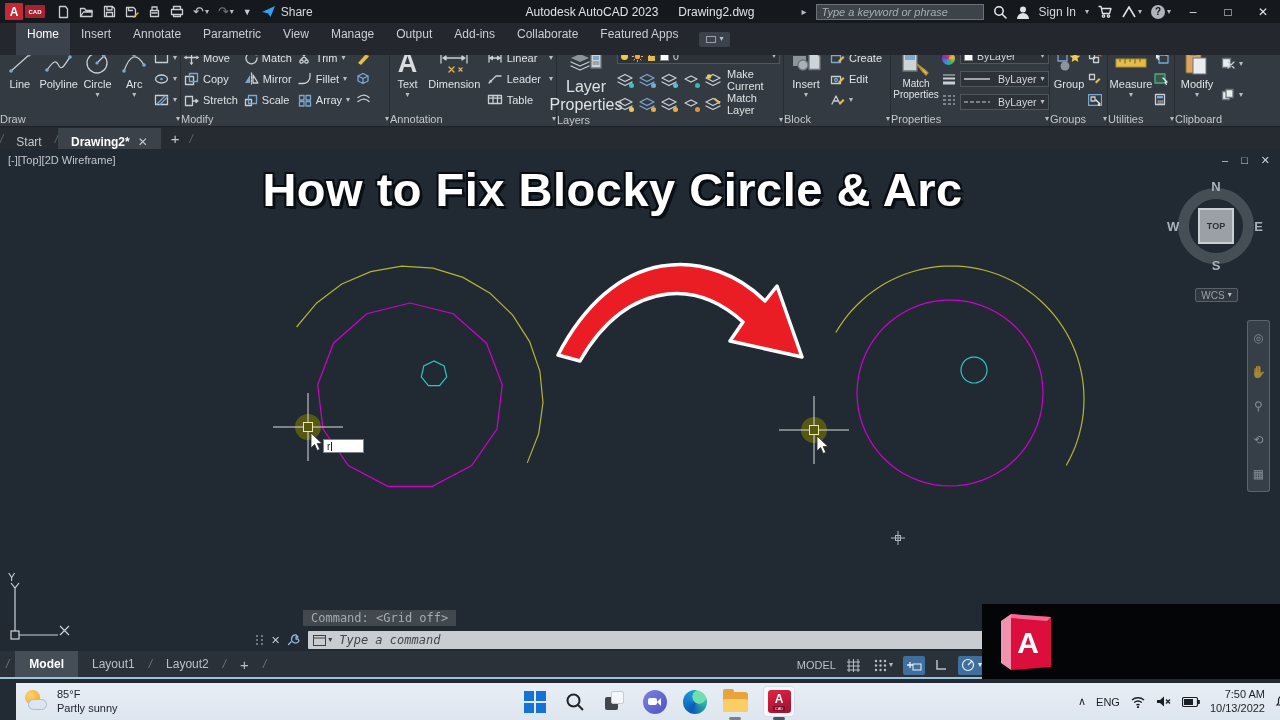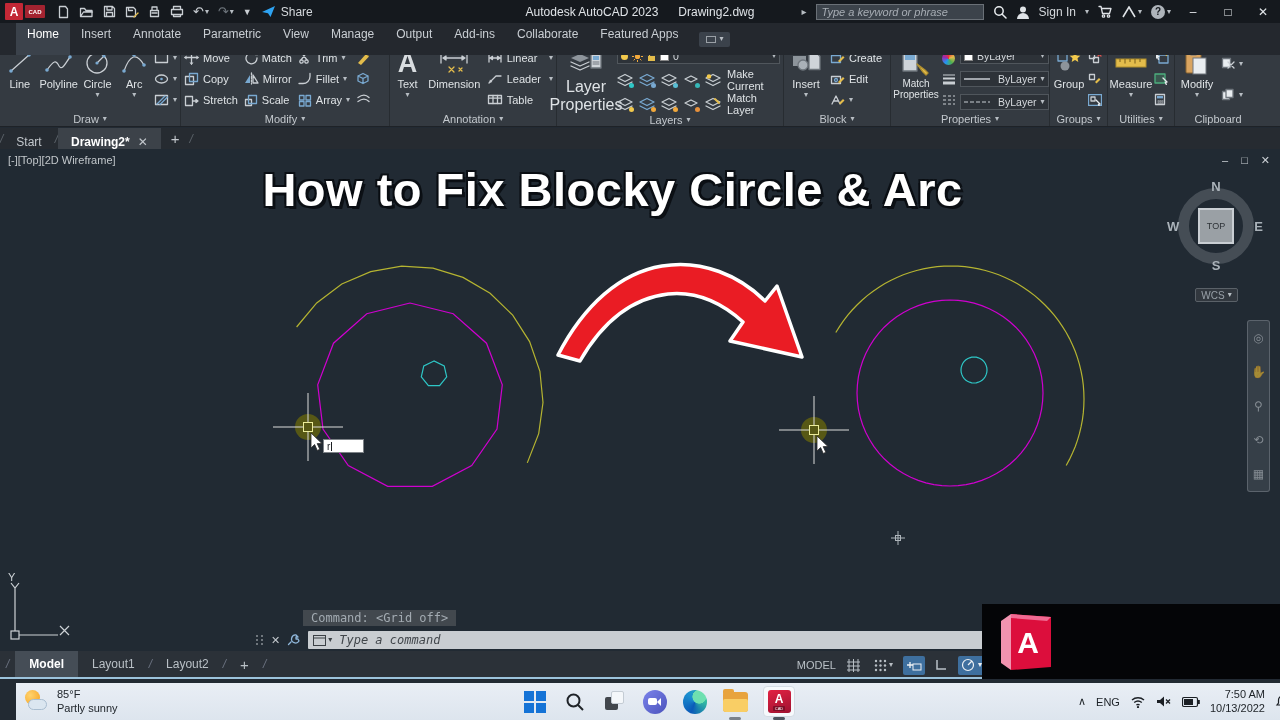--- a/index.html
+++ b/index.html
@@ -20,21 +20,21 @@
 .winbtn{width:26px;text-align:center;font-size:12px;color:#e3e7ea}
 
 .rtabs{position:absolute;top:23px;left:0;right:0;height:32px;background:#24282e;display:flex;align-items:stretch;padding-left:16px;font-size:12px;color:#c9ced3;z-index:19}
 .rtab{padding:4px 11px 0 11px}
 .rtab.active{background:#3b424b;color:#fff}
 .rtab-extra{display:flex;align-items:center;gap:3px;margin-left:10px;background:#3b424b;padding:0 7px;height:15px;align-self:center;border-radius:2px}
 
 .ribbon{position:absolute;top:45px;left:0;right:0;height:82px;background:#343a41;border-bottom:1px solid #1e2227;display:flex;z-index:18}
 .panel{display:flex;flex-direction:column;border-right:1px solid #272c31}
 .pbody{flex:1;display:flex;padding:2px 3px 0 3px;gap:3px}
-.plabel{height:15px;font-size:11px;color:#c3c8cd;display:flex;align-items:center;justify-content:center;gap:4px}
+.plabel{height:15px;font-size:11px;color:#c3c8cd;display:flex;align-items:center;justify-content:space-between;gap:4px}
 .bigbtn{display:flex;flex-direction:column;align-items:center;width:38px;padding-top:2px;gap:1px;color:#dfe3e6;font-size:11px;text-align:center}
 .bigicon{height:28px;display:flex;align-items:center;justify-content:center}
 .minicol{display:flex;flex-direction:column;justify-content:space-around;padding:1px 0}
 .mrow{display:flex;align-items:center;gap:4px;font-size:11px;color:#dfe3e6;height:18px}
 .mlabel-col{display:flex;flex-direction:column;justify-content:space-around}
 .field{background:#2d3238;border:1px solid #50565c;height:16px;display:flex;align-items:center;gap:4px;padding:0 3px;font-size:10.5px;color:#d5d9dd}
 .swatch-w{width:9px;height:9px;background:#fff;border:1px solid #888}
 .spacer{flex:1}
 .stackdot{position:absolute;right:-1px;bottom:-1px;width:5px;height:5px;border-radius:50%}
 .stackwrap{position:relative;width:16px;height:14px}
@@ -49,21 +49,21 @@
 #cad{position:absolute;left:0;top:0}
 .vp-label{position:absolute;left:8px;top:5px;font-size:11px;color:#c2c7cb;z-index:5}
 .vp-winbtns{position:absolute;right:10px;top:5px;display:flex;gap:13px;color:#ccd1d6;font-size:11px;z-index:5}
 .overlay-title{position:absolute;left:0;right:55px;top:13px;text-align:center;font-size:47px;font-weight:bold;color:#fff;letter-spacing:.5px;z-index:4;text-shadow:3px 3px 0 rgba(8,12,16,.85),-2px -2px 0 rgba(8,12,16,.85),2px -2px 0 rgba(8,12,16,.85),-2px 2px 0 rgba(8,12,16,.85)}
 .dyn-input{position:absolute;left:323px;top:290px;width:41px;height:14px;background:#fff;border:1px solid #7d8287;display:flex;align-items:center;padding-left:3px;font-family:"DejaVu Sans Mono",monospace;font-size:10px;color:#1b1f23;z-index:6}
 .dyn-caret{width:1px;height:9px;background:#1b1f23;margin-left:1px}
 
 .vcube{position:absolute;left:1172px;top:33px;width:88px;height:88px;z-index:5}
 .vring{position:absolute;left:6px;top:6px;width:76px;height:76px;border-radius:50%;border:11px solid rgba(118,126,134,.42)}
 .vdir{position:absolute;font-weight:bold;font-size:13px;color:#aab2b9}
-.vface{position:absolute;left:26px;top:26px;width:36px;height:36px;background:#9aa0a5;border:2px solid #c9ced3;color:#2e3338;font-size:9px;font-weight:normal;display:flex;align-items:center;justify-content:center}
+.vface{position:absolute;left:26px;top:26px;width:36px;height:36px;background:#9aa0a5;border:2px solid #c9ced3;color:#2e3338;font-size:9px;font-weight:bold;display:flex;align-items:center;justify-content:center}
 .wcs{position:absolute;left:1195px;top:139px;width:43px;height:14px;background:#31373e;border:1px solid #5a6168;border-radius:2px;font-size:10px;color:#98a0a8;display:flex;align-items:center;justify-content:center;gap:3px;z-index:5}
 .navbar{position:absolute;left:1247px;top:171px;width:23px;height:172px;background:rgba(118,126,134,.25);border:1px solid rgba(160,168,176,.35);border-radius:3px;display:flex;flex-direction:column;align-items:center;justify-content:space-around;color:rgba(196,202,208,.55);font-size:12px;z-index:5}
 
 .cmd-hist{position:absolute;left:303px;top:461px;background:#42484e;color:#a3abb2;font-family:"DejaVu Sans Mono",monospace;font-size:12px;padding:1px 8px;z-index:6}
 .cmd-row{position:absolute;left:256px;top:481px;height:20px;display:flex;align-items:center;gap:7px;z-index:6}
 .grip{display:grid;grid-template-columns:3px 3px;gap:2px}
 .grip i{width:2px;height:2px;background:#8a9197;border-radius:50%}
 .cmd-input{width:976px;height:18px;background:#c9cdd1;display:flex;align-items:center;gap:7px;padding-left:5px;border-radius:1px}
 .cmd-chip{display:flex;align-items:center;gap:2px;color:#3b4045}
 .cmd-text{font-family:"DejaVu Sans Mono",monospace;font-style:italic;font-size:12px;color:#41464b}

